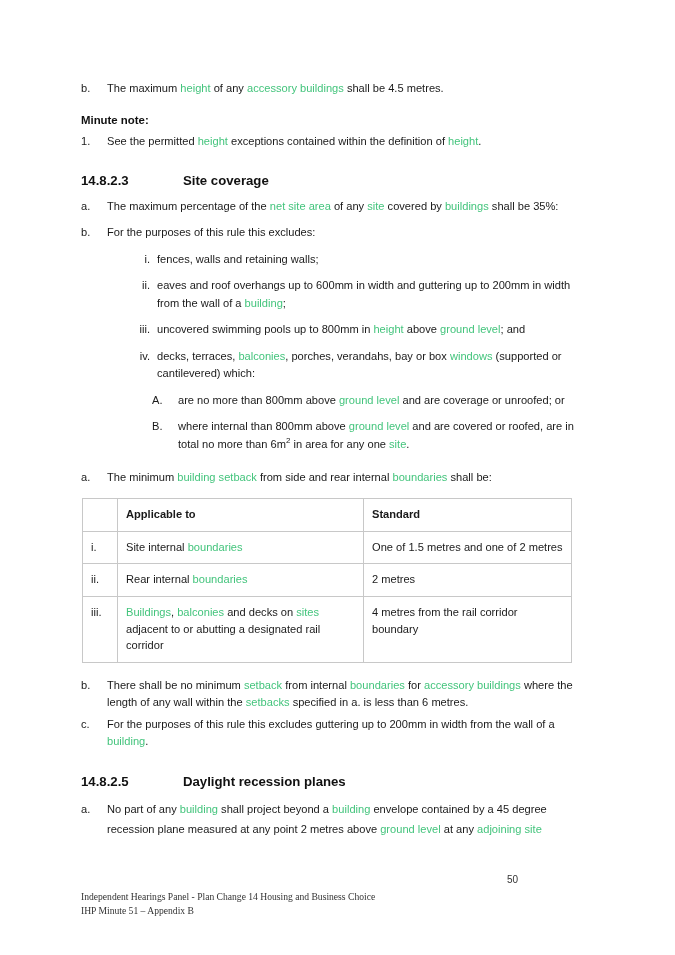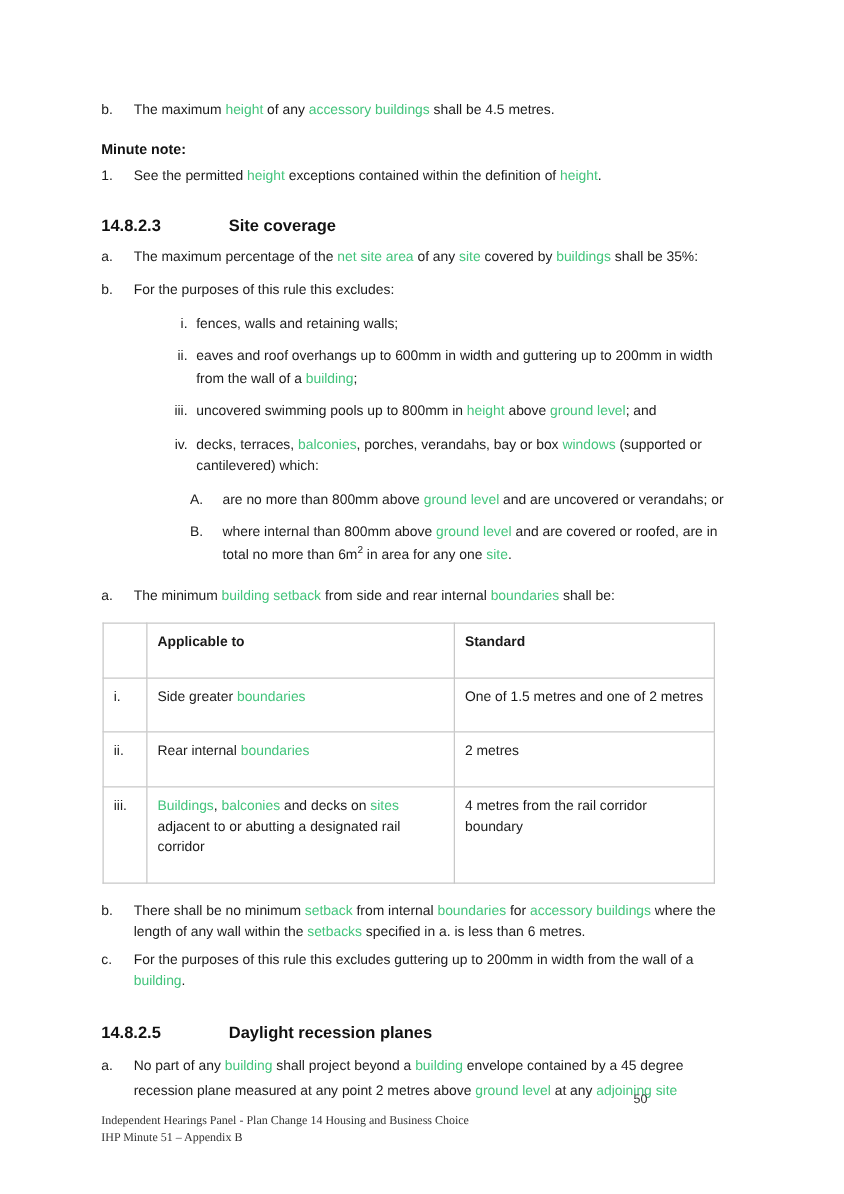--- a/index.html
+++ b/index.html
@@ -86,21 +86,21 @@
   table.rule-table {
     border-collapse: collapse;
     width: 489px;
     font-size: 11.1px;
     line-height: 1.5;
     table-layout: fixed;
   }
   table.rule-table th,
   table.rule-table td {
     border: 1px solid #c8c8c8;
-    padding: 7px 8px 19px 8px;
+    padding: 7px 8px 8px 8px;
     vertical-align: top;
     text-align: left;
     font-weight: normal;
     color: #1a1a1a;
   }
   table.rule-table th { font-weight: bold; }
   .col-num { width: 35px; }
   .col-app { width: 246px; }
   .col-std { width: 208px; }
   td.num-cell {
@@ -179,21 +179,21 @@
       <span class="body-txt"><span>uncovered swimming pools up to 800mm in </span><span class="green">height</span><span> above </span><span class="green">ground level</span><span>; and</span></span>
     </div>
 
     <div class="para lvl-b">
       <span class="marker">iv.</span>
       <span class="body-txt"><span>decks, terraces, </span><span class="green">balconies</span><span>, porches, verandahs, bay or box </span><span class="green">windows</span><span> (supported or cantilevered) which:</span></span>
     </div>
 
     <div class="para lvl-c">
       <span class="marker">A.</span>
-      <span class="body-txt"><span>are no more than 800mm above </span><span class="green">ground level</span><span> and are uncovered or verandahs; or</span></span>
+      <span class="body-txt"><span>are no more than 800mm above </span><span class="green">ground level</span><span> and are coverage or unroofed; or</span></span>
     </div>
 
     <div class="para lvl-c loose">
       <span class="marker">B.</span>
       <span class="body-txt"><span>where internal than 800mm above </span><span class="green">ground level</span><span> and are covered or roofed, are in total no more than 6m</span><sup>2</sup><span> in area for any one </span><span class="green">site</span><span>.</span></span>
     </div>
 
 
     <div class="para lvl-a">
       <span class="marker">a.</span>
@@ -210,21 +210,21 @@
         <thead>
           <tr>
             <th></th>
             <th>Applicable to</th>
             <th>Standard</th>
           </tr>
         </thead>
         <tbody>
           <tr>
             <td class="num-cell">i.</td>
-            <td><span>Side greater </span><span class="green">boundaries</span></td>
+            <td><span>Site internal </span><span class="green">boundaries</span></td>
             <td><span>One of 1.5 metres and one of 2 metres</span></td>
           </tr>
           <tr>
             <td class="num-cell">ii.</td>
             <td><span>Rear internal </span><span class="green">boundaries</span></td>
             <td><span>2 metres</span></td>
           </tr>
           <tr>
             <td class="num-cell">iii.</td>
             <td><span class="green">Buildings</span><span>, </span><span class="green">balconies</span><span> and decks on </span><span class="green">sites</span><span> adjacent to or abutting a designated rail corridor</span></td>

